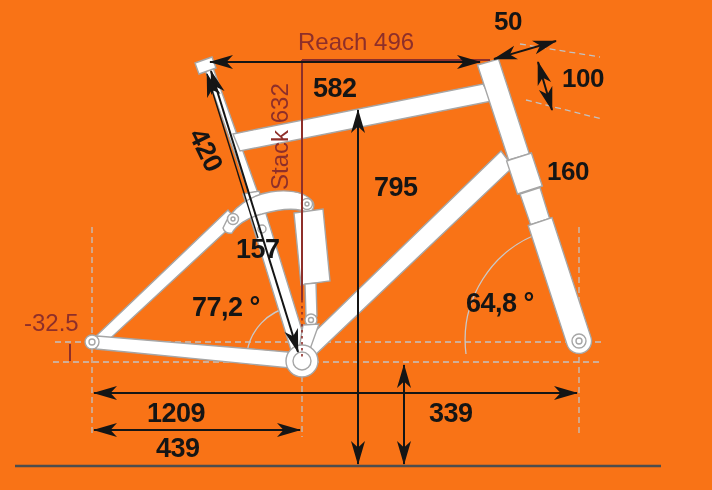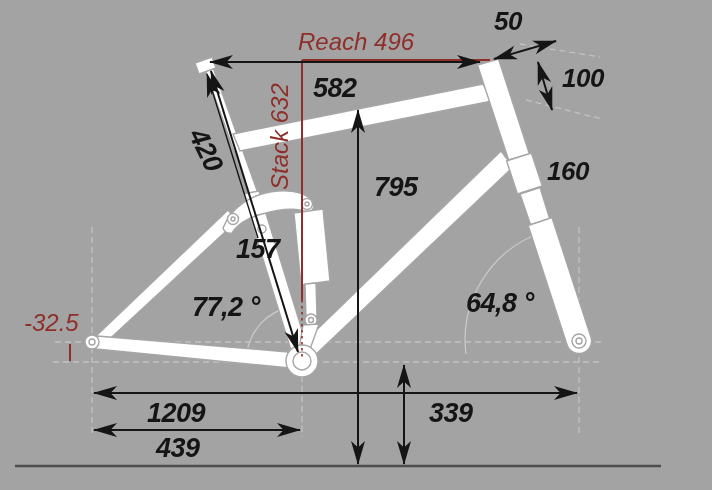--- a/index.html
+++ b/index.html
@@ -1,17 +1,17 @@
 <!DOCTYPE html>
 <html><head>
 <meta charset="utf-8">
 <style>
   html,body{margin:0;padding:0;background:#ffffff;}
   body{width:712px;height:490px;font-family:"Liberation Sans",sans-serif;}
-  .stage{position:relative;width:712px;height:490px;background:#a3a3a3;overflow:hidden;font-style:italic;}
+  .stage{position:relative;width:712px;height:490px;background:#f97316;overflow:hidden;}
   svg{display:block;}
   text{font-family:"Liberation Sans",sans-serif;}
   .dim-label{font-weight:bold;font-size:27px;fill:#151515;letter-spacing:-0.5px;}
   .dim-label-sm{font-weight:bold;font-size:26px;fill:#151515;letter-spacing:-0.5px;}
   .red-label{font-size:24px;fill:#8e2f2a;font-weight:normal;}
   .frame-part{fill:#ffffff;stroke:#a6a6a6;stroke-width:1.4;}
   .frame-line{fill:none;stroke:#a6a6a6;stroke-width:1.4;}
   .guide{stroke:#c2c2c2;stroke-width:1.3;stroke-dasharray:6 4;fill:none;}
   .arc{stroke:#c9c9c9;stroke-width:1.3;fill:none;}
   .dim{stroke:#151515;stroke-width:2;fill:none;}

